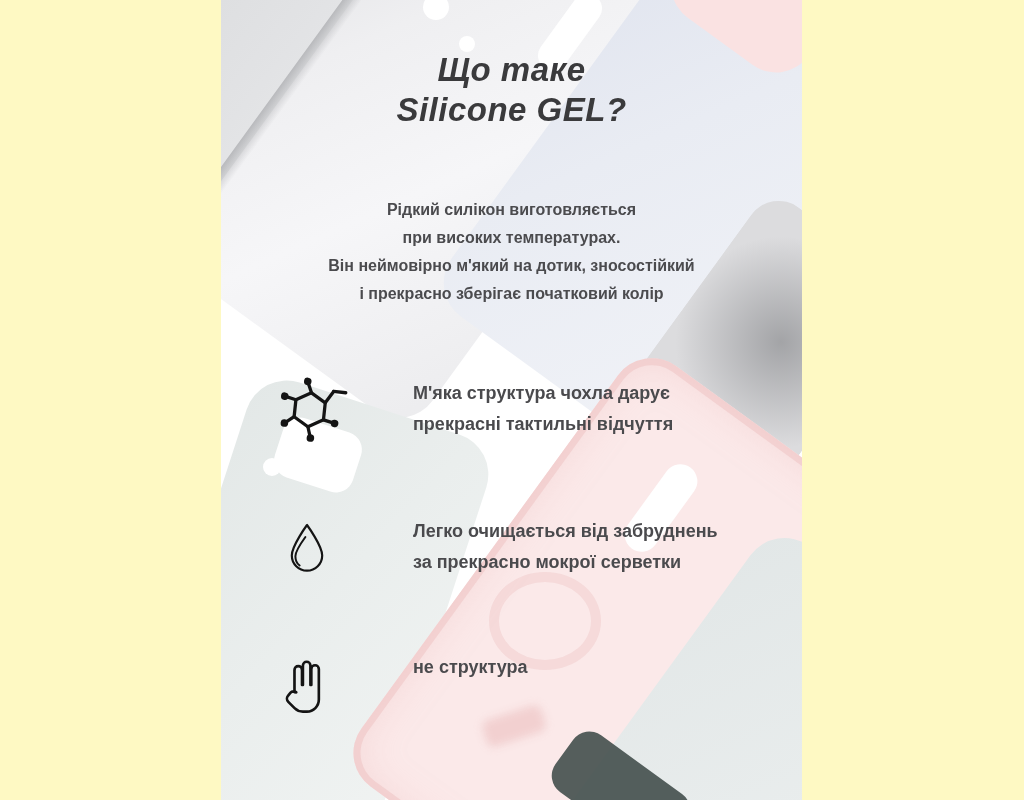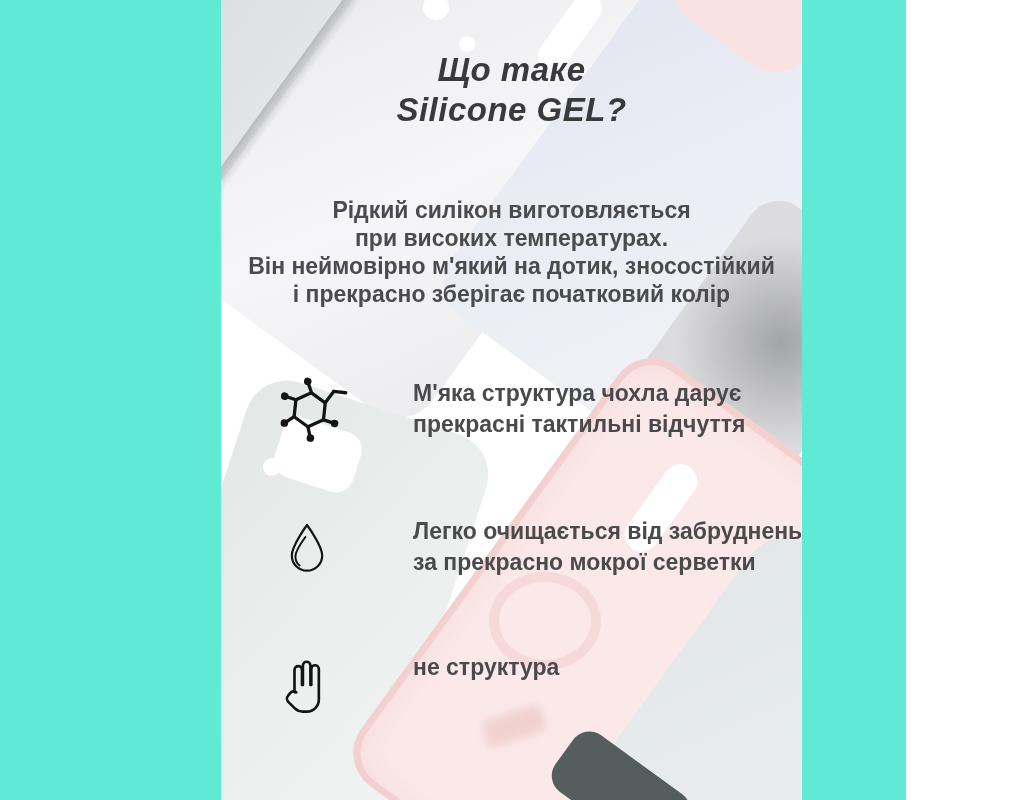--- a/index.html
+++ b/index.html
@@ -1,16 +1,16 @@
 <!DOCTYPE html>
 <html><head>
 <meta charset="utf-8">
 <style>
   html,body{margin:0;padding:0;background:#ffffff;}
-  .canvas{position:relative;width:906px;height:800px;background:#5eead4;overflow:hidden;
+  .canvas{position:relative;width:1024px;height:800px;background:#fef9c3;overflow:hidden;
           font-family:"Liberation Sans",sans-serif;}
   .strip{position:absolute;left:221px;top:0;width:581px;height:800px;background:#ffffff;overflow:hidden;}
   
   .shape{position:absolute;}
   .case{border-radius:42px;}
   .case-gray-topleft{left:-95px;top:-95px;width:210px;height:380px;transform:rotate(14deg);
      background:linear-gradient(115deg,#d9dadc 0%,#e2e3e5 55%,#eceded 100%);}
   .case-white-top{left:80px;top:-160px;width:300px;height:560px;transform:rotate(36deg);
      background:linear-gradient(120deg,#dfe0e3 0%,#efeff1 30%,#f6f6f8 60%,#ececee 100%);}
   .edge-band-top{left:100px;top:-248px;width:16px;height:560px;transform:rotate(36deg);
@@ -39,28 +39,28 @@
   .pill-pink{left:423px;top:458px;width:34px;height:100px;border-radius:17px;transform:rotate(36deg);}
   .emboss-ring{left:268px;top:572px;width:92px;height:78px;border-radius:50%;
      border:10px solid rgba(228,166,166,.22);}
   .emboss-smudge{left:262px;top:712px;width:62px;height:28px;transform:rotate(-18deg);
      background:rgba(205,110,110,.20);filter:blur(4px);border-radius:8px;}
   
   .content{position:absolute;inset:0;z-index:5;}
   .title{position:absolute;left:0;top:50px;width:100%;text-align:center;
      color:#3a3a3c;font-weight:800;font-style:italic;font-size:33px;line-height:40px;letter-spacing:.5px;}
   .intro{position:absolute;left:0;top:196px;width:100%;text-align:center;
-     color:#4b4b4e;font-size:23px;line-height:28px;font-weight:600;}
+     color:#4b4b4e;font-size:16px;line-height:28px;font-weight:600;}
   .line{white-space:nowrap;}
   .feature{position:absolute;left:0;width:100%;}
   .feature .icon-box{position:absolute;display:flex;align-items:center;justify-content:center;}
   .f1 .icon-box{left:52px;top:-6px;width:78px;height:78px;}
   .f2 .icon-box{left:62px;top:0px;width:48px;height:66px;}
   .f3 .icon-box{left:58px;top:2px;width:54px;height:62px;}
-  .feature .txt{position:absolute;left:192px;top:0;color:#4a4a4d;font-size:23px;line-height:31px;font-weight:600;}
+  .feature .txt{position:absolute;left:192px;top:0;color:#4a4a4d;font-size:18px;line-height:31px;font-weight:600;}
   .row1{top:378px;} .row2{top:516px;} .row3{top:652px;}
   svg{display:block;}
 </style>
 </head>
 <body>
 
 <div class="canvas">
   <div class="strip">
 
     <div class="shape case case-gray-topleft"></div>

